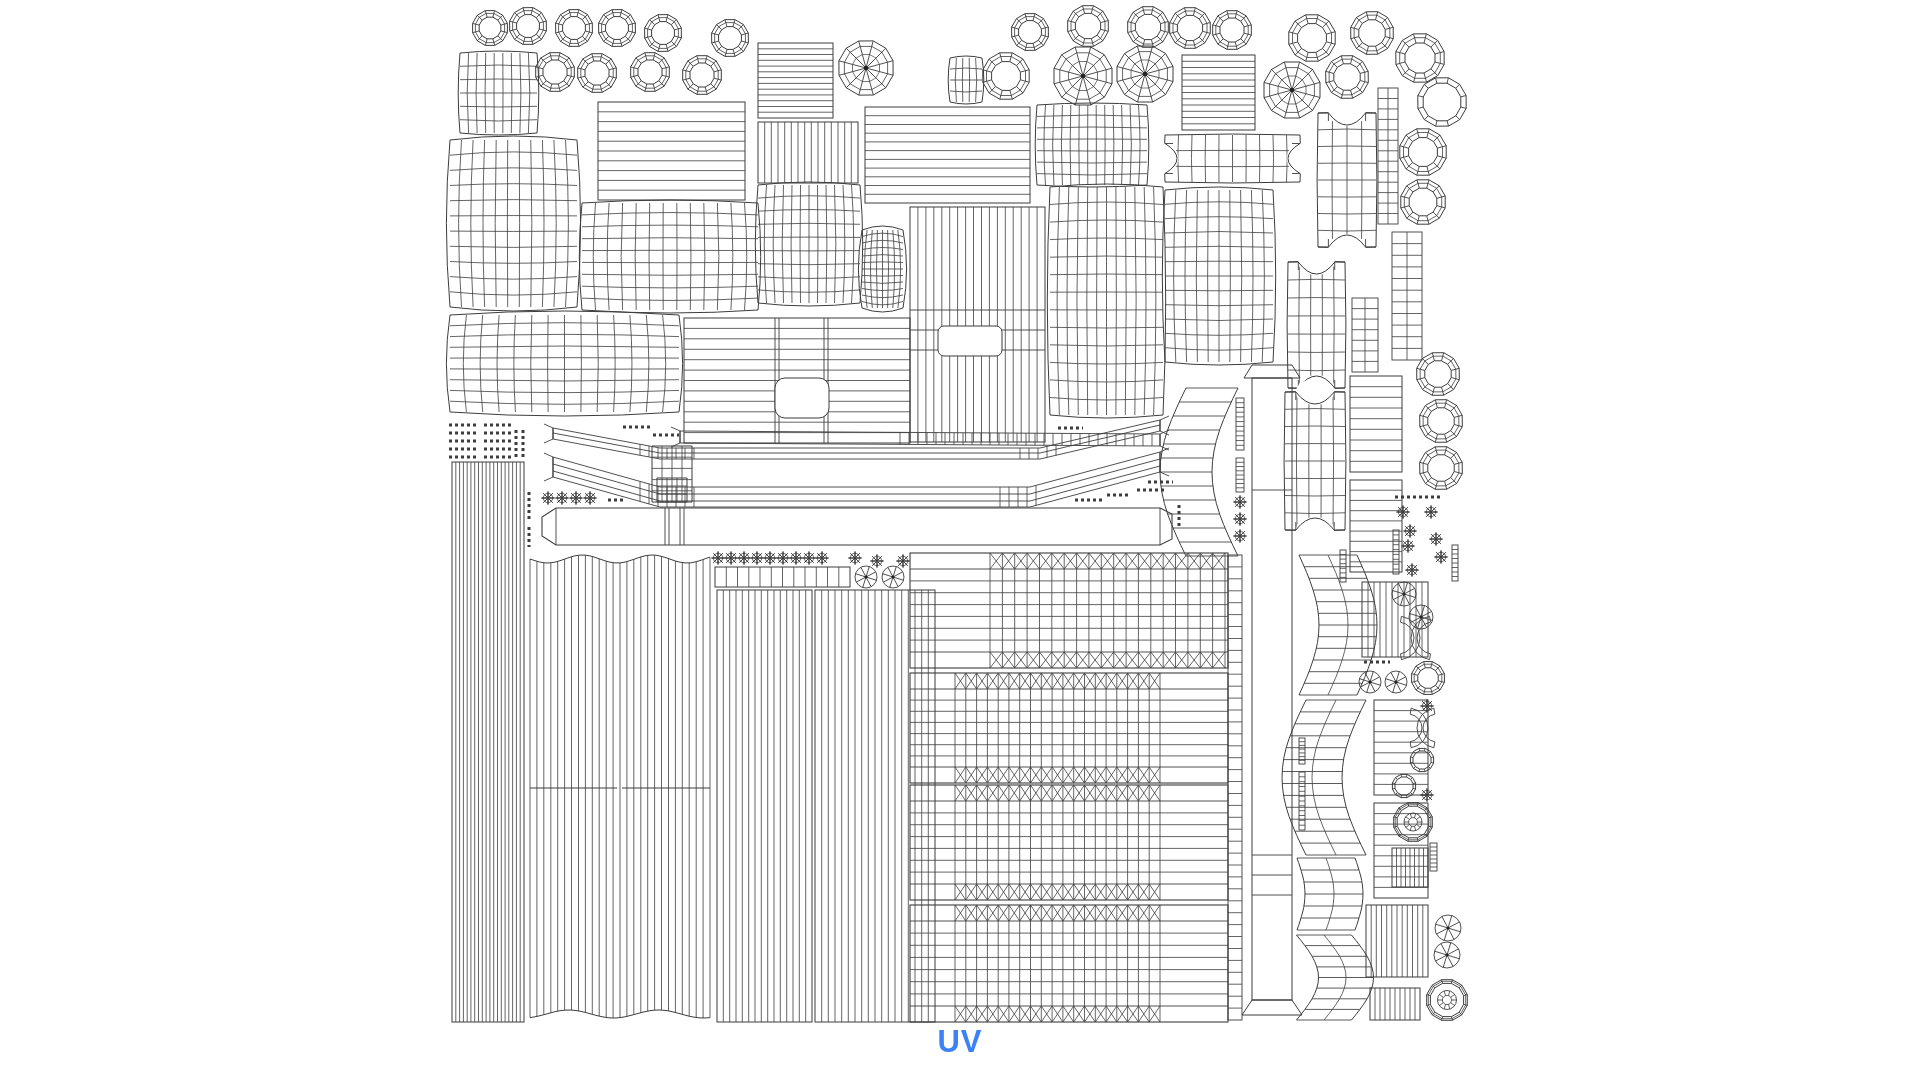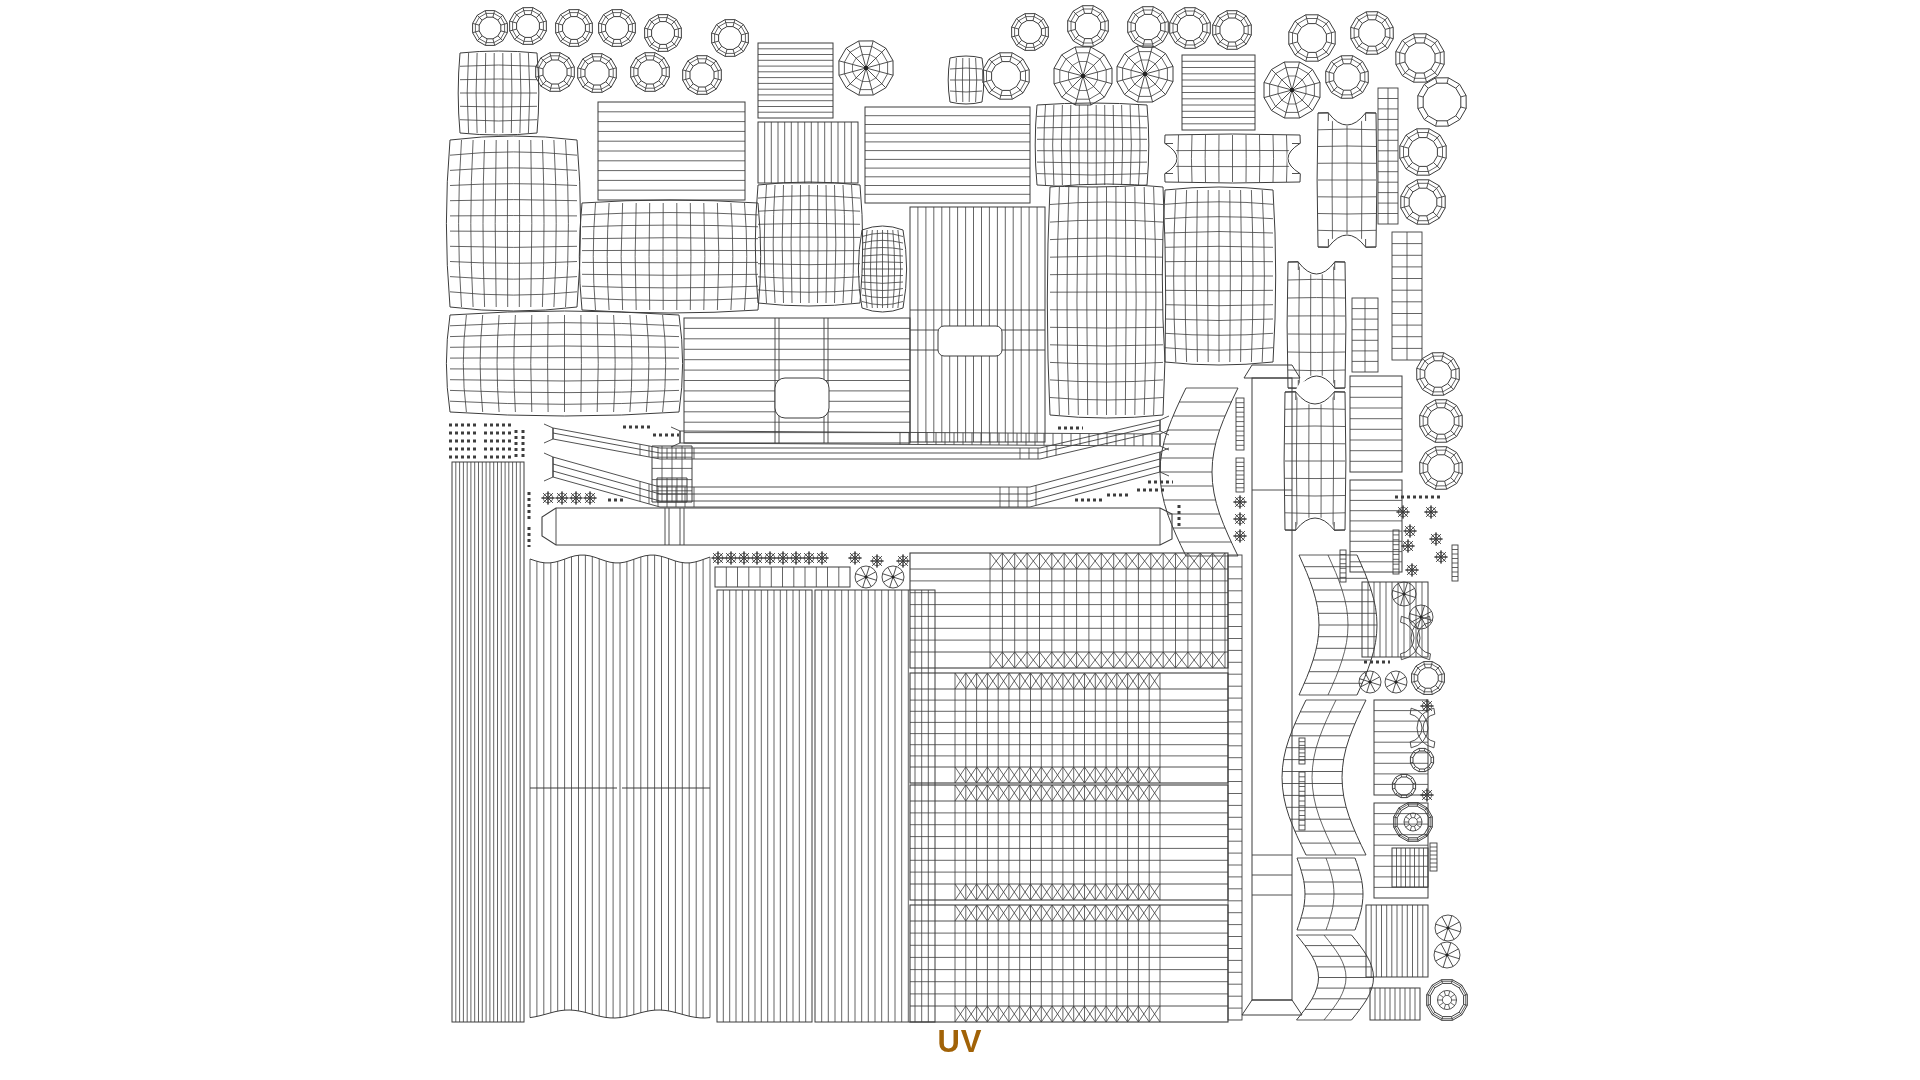--- a/index.html
+++ b/index.html
@@ -2571,14 +2571,14 @@
           <polygon points="1401.4,659.7 1408.7,657.2 1414.7,652.3 1418.6,645.6 1420,638 1418.6,630.4 1414.7,623.7 1408.7,618.8 1401.4,616.3 1400.5,622.2 1405.8,624 1410.2,627.6 1413,632.5 1414,638 1413,643.5 1410.2,648.4 1405.8,652 1400.5,653.8" stroke-width="0.9"></polygon>
         </g>
         <g>
           <polygon points="1433.9,747.8 1427.2,745.4 1421.8,741 1418.2,734.9 1417,728 1418.2,721.1 1421.8,715 1427.2,710.6 1433.9,708.2 1434.8,714.2 1430.2,715.8 1426.4,718.9 1423.9,723.2 1423,728 1423.9,732.8 1426.4,737.1 1430.2,740.2 1434.8,741.8" stroke-width="0.9"></polygon>
         </g>
         <g>
           <polygon points="1411.1,747.8 1417.8,745.4 1423.2,741 1426.8,734.9 1428,728 1426.8,721.1 1423.2,715 1417.8,710.6 1411.1,708.2 1410.2,714.2 1414.8,715.8 1418.6,718.9 1421.1,723.2 1422,728 1421.1,732.8 1418.6,737.1 1414.8,740.2 1410.2,741.8" stroke-width="0.9"></polygon>
         </g>
       </g>
     </svg>
-  <div class="uv-label" style="color: #a16207;">UV</div>
+  <div class="uv-label" style="color: #3b82f6;">UV</div>
 </div>
 
 </body></html>

